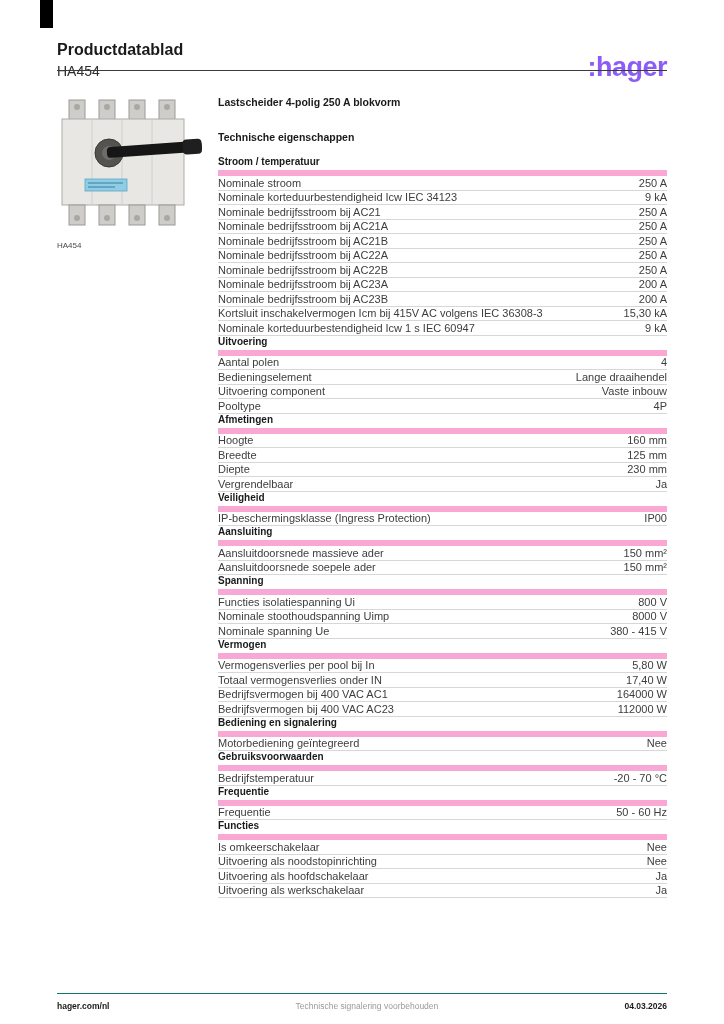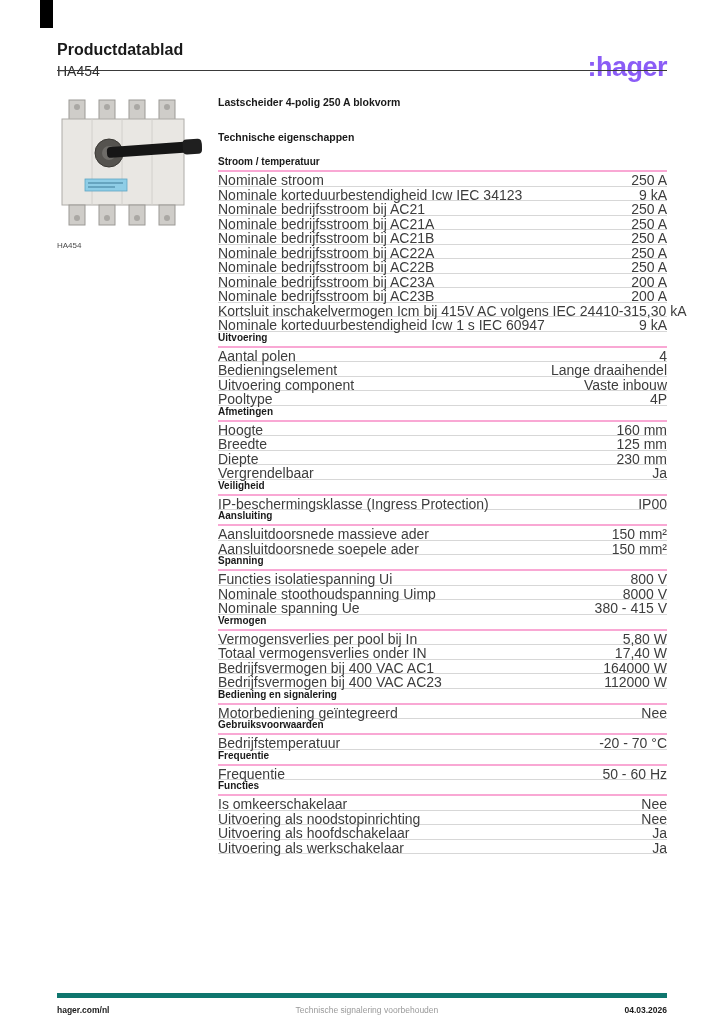--- a/index.html
+++ b/index.html
@@ -38,34 +38,34 @@
   .image-caption { font-size: 8px; color: #4a4a4a; margin-top: 6px; }
 
   .right-col { position: absolute; left: 218px; top: 96px; width: 449px; }
   .product-name { font-size: 10.5px; font-weight: bold; color: #1a1a1a; margin-bottom: 23px; }
   .tech-heading { font-size: 10.5px; font-weight: bold; color: #1a1a1a; margin-bottom: 13px; }
 
   .spec-section { margin-top: 0; }
   .spec-section:first-child { margin-top: 0; }
   .section-title {
     font-size: 10px; font-weight: bold; color: #1a1a1a;
-    padding-bottom: 3px; border-bottom: 2px solid #f9a8d4;
+    padding-bottom: 3px; border-bottom: 6px solid #f9a8d4;
   }
   .spec-row {
-    display: flex; justify-content: space-between; align-items: flex-start;
+    display: flex; justify-content: space-between; align-items: center;
     height: 14.5px;
     border-bottom: 1px solid #d7d7d7;
-    font-size: 14px; color: #3d3d3d;
+    font-size: 11px; color: #3d3d3d;
   }
   .spec-label { white-space: nowrap; }
   .spec-value { white-space: nowrap; text-align: right; }
 
   .footer {
     position: absolute; left: 57px; right: 57px; top: 993px;
-    border-top: 5px solid #0f766e;
+    border-top: 1px solid #0f766e;
     padding-top: 7px;
     display: flex; justify-content: space-between; align-items: baseline;
     font-size: 8.5px;
   }
   .footer-left { font-weight: bold; color: #1a1a1a; }
   .footer-center { color: #9a9a9a; }
   .footer-right { font-weight: bold; color: #1a1a1a; }
 </style>
 </head>
 <body>
@@ -175,21 +175,21 @@
     <span class="spec-label">Nominale bedrijfsstroom bij AC23A</span>
     <span class="spec-value">200 A</span>
   </div>
 
   <div class="spec-row">
     <span class="spec-label">Nominale bedrijfsstroom bij AC23B</span>
     <span class="spec-value">200 A</span>
   </div>
 
   <div class="spec-row">
-    <span class="spec-label">Kortsluit inschakelvermogen Icm bij 415V AC volgens IEC 24410-3</span>
+    <span class="spec-label">Kortsluit inschakelvermogen Icm bij 415V AC volgens IEC 36308-3</span>
     <span class="spec-value">15,30 kA</span>
   </div>
 
   <div class="spec-row">
     <span class="spec-label">Nominale korteduurbestendigheid Icw 1 s IEC 60947</span>
     <span class="spec-value">9 kA</span>
   </div>
 </div>
   </section>
 

